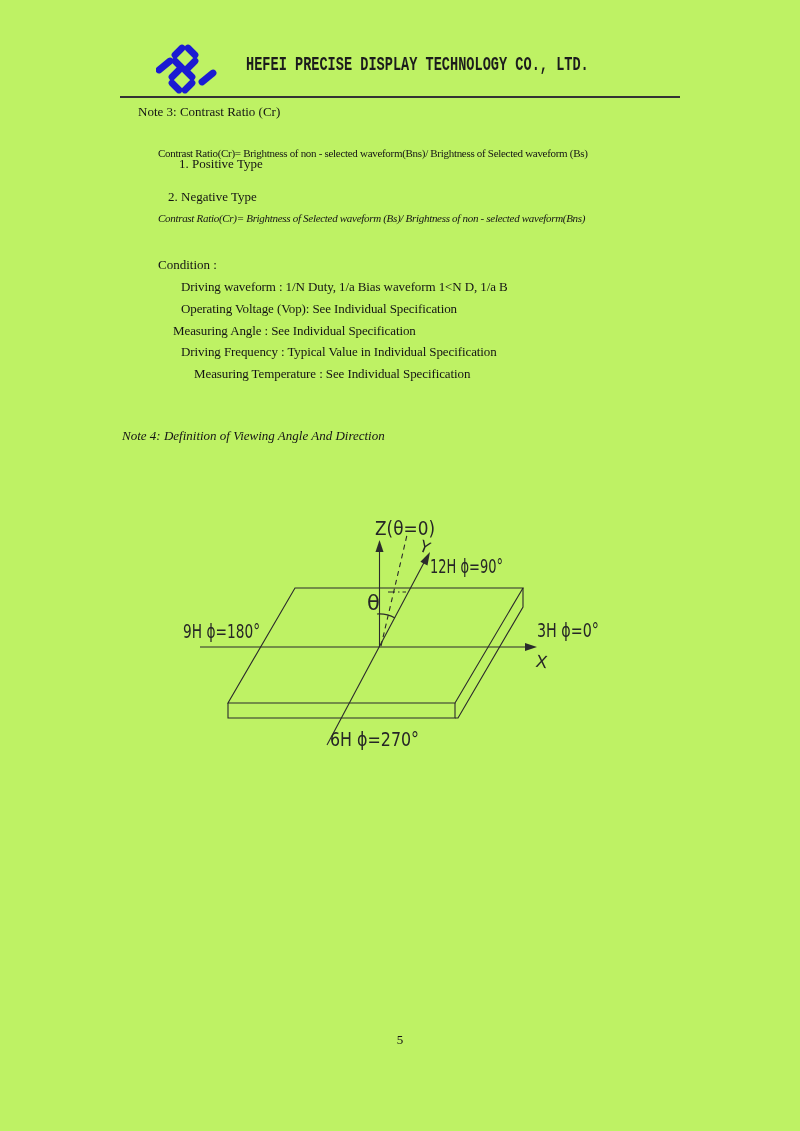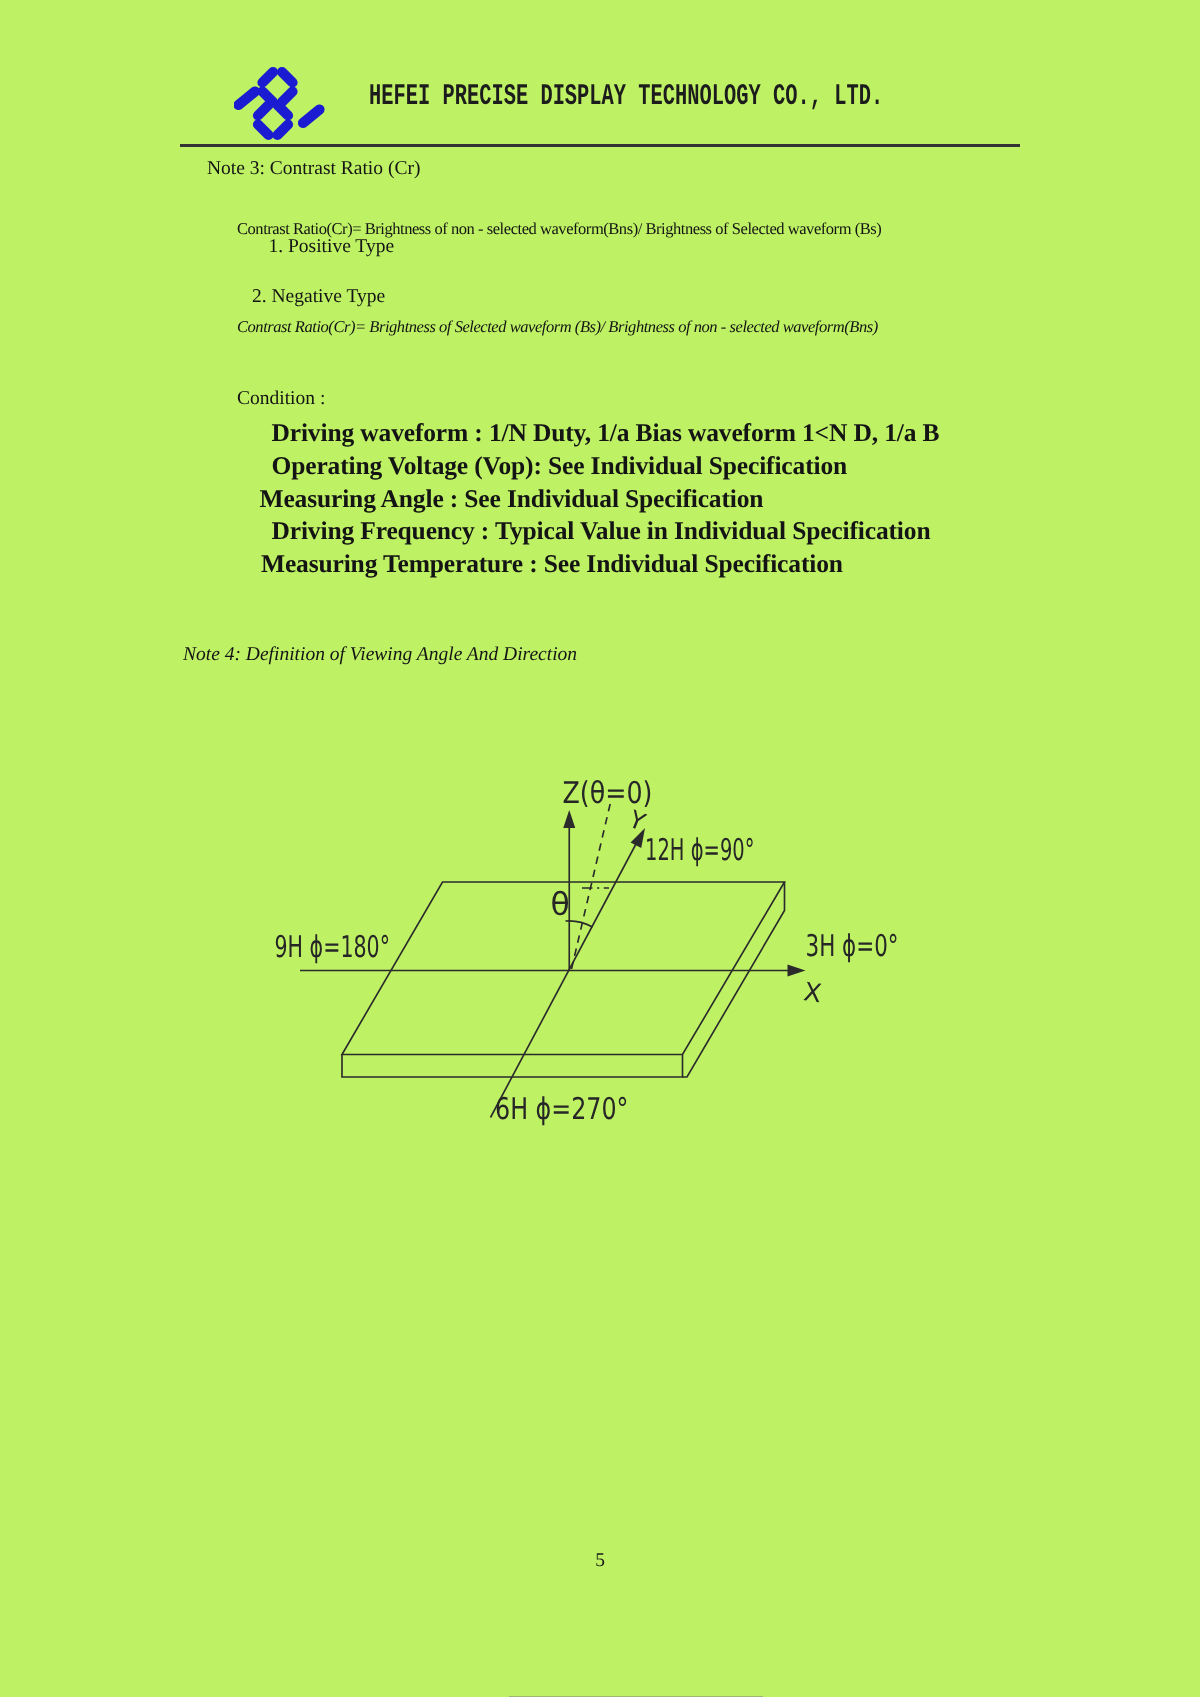--- a/index.html
+++ b/index.html
@@ -23,21 +23,21 @@
     color:#1c1c1c;
   }
   .header-rule{
     position:absolute;
     left:120px;top:96px;
     width:560px;height:2px;
     background:#333333;
   }
   .body-text{font-size:13px;}
   .formula{font-size:11px;letter-spacing:-0.3px;}
-  .cond{font-size:17px;letter-spacing:-0.1px;font-weight:bold;}
+  .cond{font-size:13px;letter-spacing:-0.1px;}
   .page-num{
     position:absolute;
     left:0;top:1032px;width:800px;
     text-align:center;
     font-size:13px;
   }
   svg text{
     font-family:"DejaVu Sans", sans-serif;
     fill:#262626;
   }
@@ -78,21 +78,21 @@
   <div class="abs body-text" style="left:168px;top:189px;">2. Negative Type</div>
 
   <div class="abs formula" style="left:158px;top:212px;font-style:italic;">Contrast Ratio(Cr)= Brightness of Selected waveform (Bs)/ Brightness of non - selected waveform(Bns)</div>
 
   <div class="abs body-text" style="left:158px;top:257px;">Condition :</div>
 
   <div class="abs cond" style="left:181px;top:279px;">Driving waveform :  1/N Duty, 1/a Bias waveform 1&lt;N D, 1/a B</div>
   <div class="abs cond" style="left:181px;top:301px;">Operating Voltage (Vop): See Individual Specification</div>
   <div class="abs cond" style="left:173px;top:323px;">Measuring Angle :  See Individual Specification</div>
   <div class="abs cond" style="left:181px;top:344px;">Driving Frequency :  Typical Value in Individual Specification</div>
-  <div class="abs cond" style="left:174px;top:366px;">Measuring Temperature :  See Individual Specification</div>
+  <div class="abs cond" style="left:194px;top:366px;">Measuring Temperature :  See Individual Specification</div>
 
   <div class="abs body-text" style="left:122px;top:428px;font-style:italic;">Note 4: Definition of Viewing Angle And Direction</div>
 
   <svg class="abs" style="left:180px;top:505px;" width="430" height="260" viewBox="0 0 430 260">
     <g stroke="#2b2b2b" stroke-width="1.1" fill="none">
 
       <polygon points="115,83 343,83 275,198 48,198"></polygon>
 
       <path d="M48,198 L48,213 L275,213 L275,198"></path>
 

